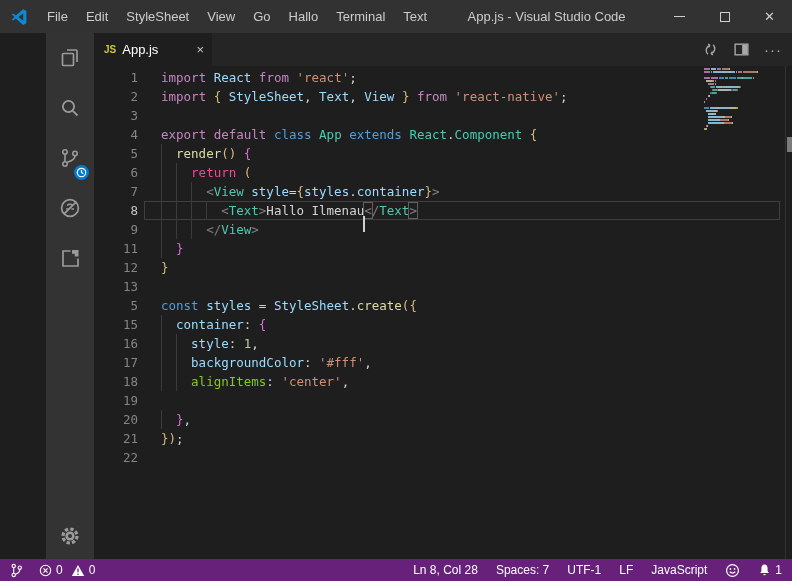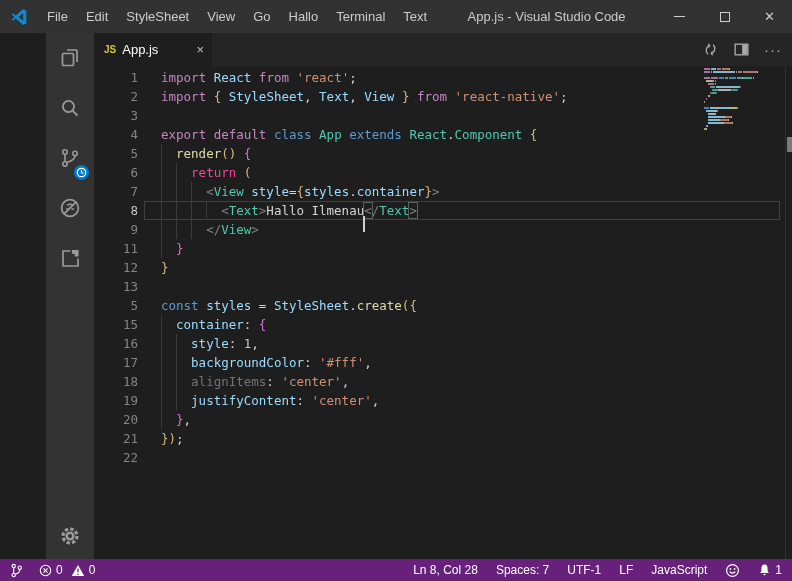--- a/index.html
+++ b/index.html
@@ -239,25 +239,24 @@
             <div class="cl">
               <div class="ln">16</div>
               <div class="lc"><span class="ig"></span><span class="ig"></span><span style="color: rgb(156, 220, 254);">style</span><span style="color: rgb(212, 212, 212);">: </span><span style="color: rgb(181, 206, 168);">1</span><span style="color: rgb(212, 212, 212);">,</span></div>
             </div>
             <div class="cl">
               <div class="ln">17</div>
               <div class="lc"><span class="ig"></span><span class="ig"></span><span style="color: rgb(156, 220, 254);">backgroundColor</span><span style="color: rgb(212, 212, 212);">: </span><span style="color: rgb(206, 145, 120);">'#fff'</span><span style="color: rgb(212, 212, 212);">,</span></div>
             </div>
             <div class="cl">
               <div class="ln">18</div>
-              <div class="lc"><span class="ig"></span><span class="ig"></span><span style="color: #737373; text-align: center;">alignItems</span><span style="color: rgb(212, 212, 212);">: </span><span style="color: rgb(206, 145, 120);">'center'</span><span style="color: rgb(212, 212, 212);">,</span></div>
+              <div class="lc"><span class="ig"></span><span class="ig"></span><span style="color: #84cc16; text-align: center;">alignItems</span><span style="color: rgb(212, 212, 212);">: </span><span style="color: rgb(206, 145, 120);">'center'</span><span style="color: rgb(212, 212, 212);">,</span></div>
             </div>
             <div class="cl">
               <div class="ln">19</div>
-              <div class="lc"><span class="ig"></span><span class="ig"></span><span style="color: rgb(156, 220, 254);">justifyContent</span><span style="color: rgb(212, 212, 212);">: </span><span style="color: rgb(206, 145, 120);">'center'</span><span style="color: rgb(212, 212, 212);">,</span></div>
             </div>
             <div class="cl">
               <div class="ln">20</div>
               <div class="lc"><span class="ig"></span><span style="color: rgb(214, 112, 214);">}</span><span style="color: rgb(212, 212, 212);">,</span></div>
             </div>
             <div class="cl">
               <div class="ln">21</div>
               <div class="lc"><span style="color: rgb(215, 186, 125);">}</span><span style="color: rgb(215, 186, 125);">)</span><span style="color: rgb(212, 212, 212);">;</span></div>
             </div>
             <div class="cl">

